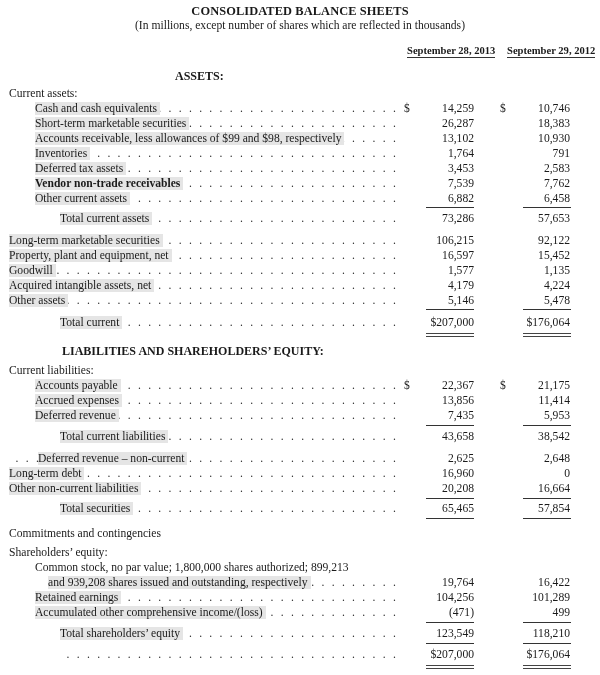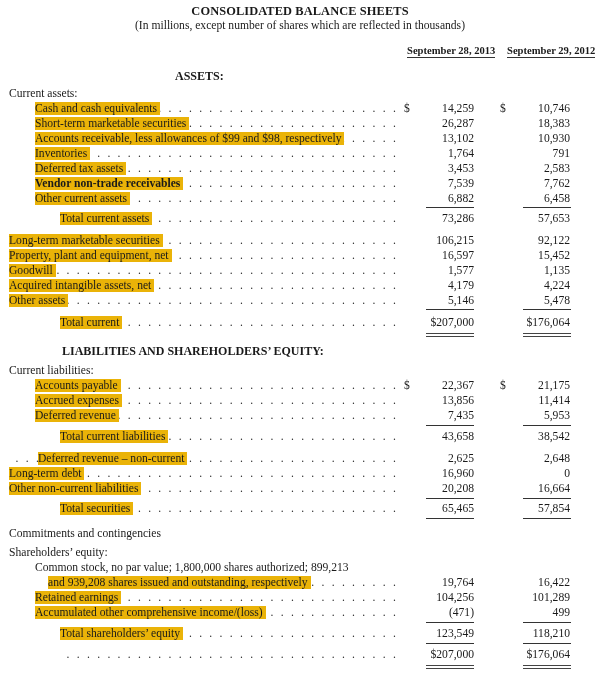--- a/index.html
+++ b/index.html
@@ -25,21 +25,21 @@
   .section-head {
     position: absolute; font-weight: bold; font-size: 12px; white-space: nowrap;
   }
   .row {
     position: absolute; left: 0; width: 600px; height: 14px; line-height: 14px;
   }
   .label {
     position: absolute; white-space: nowrap; overflow: hidden;
     background: #fff;
   }
-  .label .txt { background: #eab308; padding-right: 3px; }
+  .label .txt { background: #e5e5e5; padding-right: 3px; }
   .dots {
     position: absolute; right: 0; top: 0; white-space: nowrap; overflow: hidden;
     letter-spacing: 2.2px; color: #333;
   }
   .val {
     position: absolute; text-align: right; white-space: nowrap;
   }
   .v1 { left: 404px; width: 70px; }
   .v2 { left: 500px; width: 70px; }
   .dollar { position: absolute; left: 0; }

